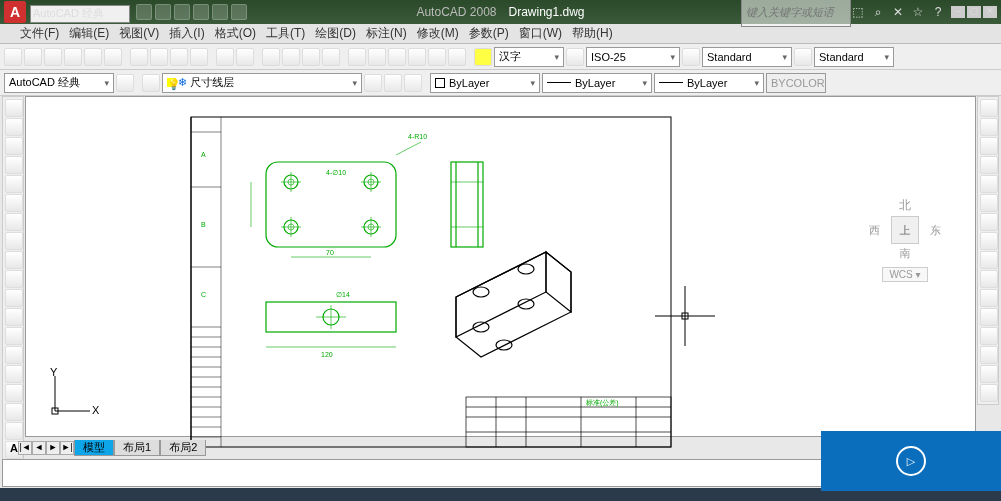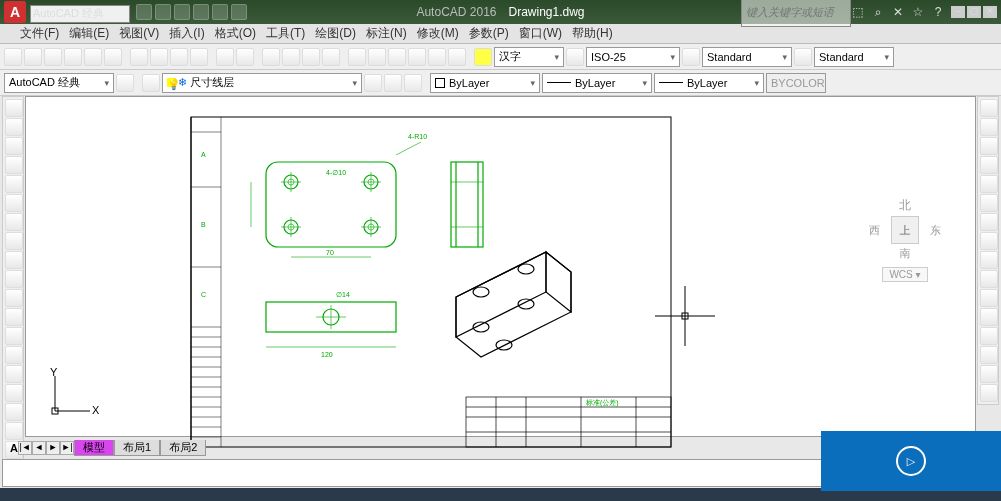--- a/index.html
+++ b/index.html
@@ -44,21 +44,21 @@
 
 .viewcube { position: absolute; top: 100px; right: 34px; width: 72px; height: 90px; color: #999; font-size: 11px; text-align: center; }
 .viewcube .n { font-size: 12px; }
 .viewcube .cube { width: 28px; height: 28px; background: #f0f0f0; border: 1px solid #ccc; margin: 2px auto; display:flex;align-items:center;justify-content:center; font-size:11px; color:#666;}
 .viewcube .wcs { margin-top: 6px; border: 1px solid #ccc; display: inline-block; padding: 1px 6px; background: #f8f8f8; font-size: 10px;}
 
 
 .tabs { position: absolute; bottom: 44px; left: 18px; height: 18px; display: flex; gap: 0; font-size: 11px; align-items:center; }
 .tabarrow { width: 14px; height: 14px; border: 1px solid #aaa; background:#eee; font-size:9px; text-align:center;}
 .tab { padding: 0 8px; height: 16px; border: 1px solid #999; background: #fff; border-top: none; }
-.tab.active { background: #d946ef; text-align: right; }
+.tab.active { background: #0ea5e9; text-align: right; }
 .tab:not(.active){ background:#ddd;}
 
 
 .cmdline { position: absolute; bottom: 14px; left: 2px; right: 2px; height: 28px; background: #fff; border: 1px solid #999; font-family: SimSun, monospace; font-size: 12px; padding: 0 4px; line-height: 13px; text-align: right; }
 .statusbar { position: absolute; bottom: 0; left: 0; right: 0; height: 13px; background: #2a3a4a; }
 
 
 .ucs { position: absolute; bottom: 10px; left: 14px; }
 .ucs line { stroke: #000; stroke-width: 1; }
 .ucs text { font-size: 11px; fill: #000; }
@@ -89,21 +89,21 @@
   <div class="workspace-dd">AutoCAD 经典</div>
   <div class="qat">
     <div class="qat-btn"></div>
     <div class="qat-btn"></div>
     <div class="qat-btn"></div>
     <div class="qat-btn"></div>
     <div class="qat-btn"></div>
     <div class="qat-btn"></div>
   </div>
   <div class="title-center">
-    <span>AutoCAD 2016</span>
+    <span>AutoCAD 2008</span>
     <span>Drawing1.dwg</span>
   </div>
   <input class="search-box" placeholder="键入关键字或短语" style="">
   <div class="title-right">
     <div>⬚</div>
     <div>⌕</div>
     <div>✕</div>
     <div>☆</div>
     <div>?</div>
   </div>

